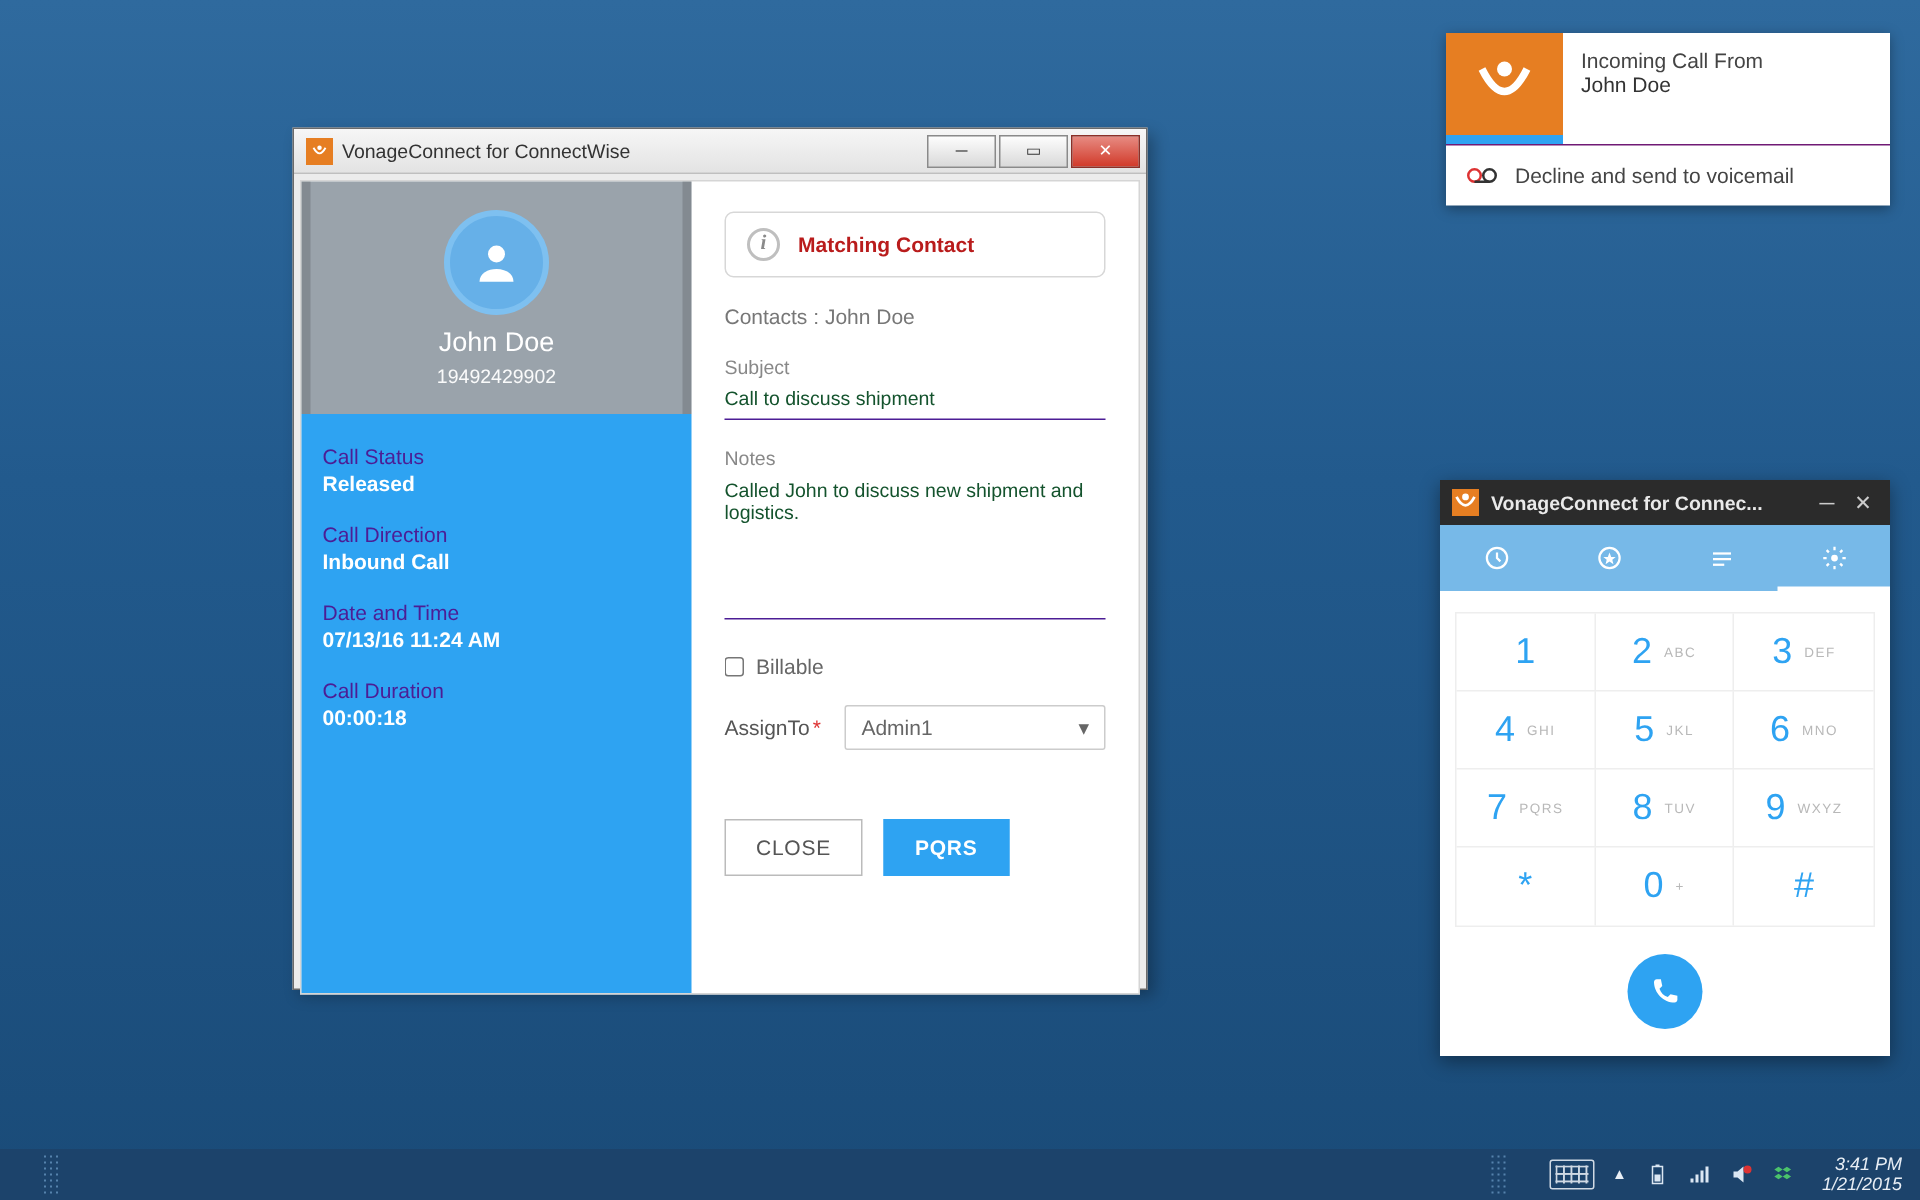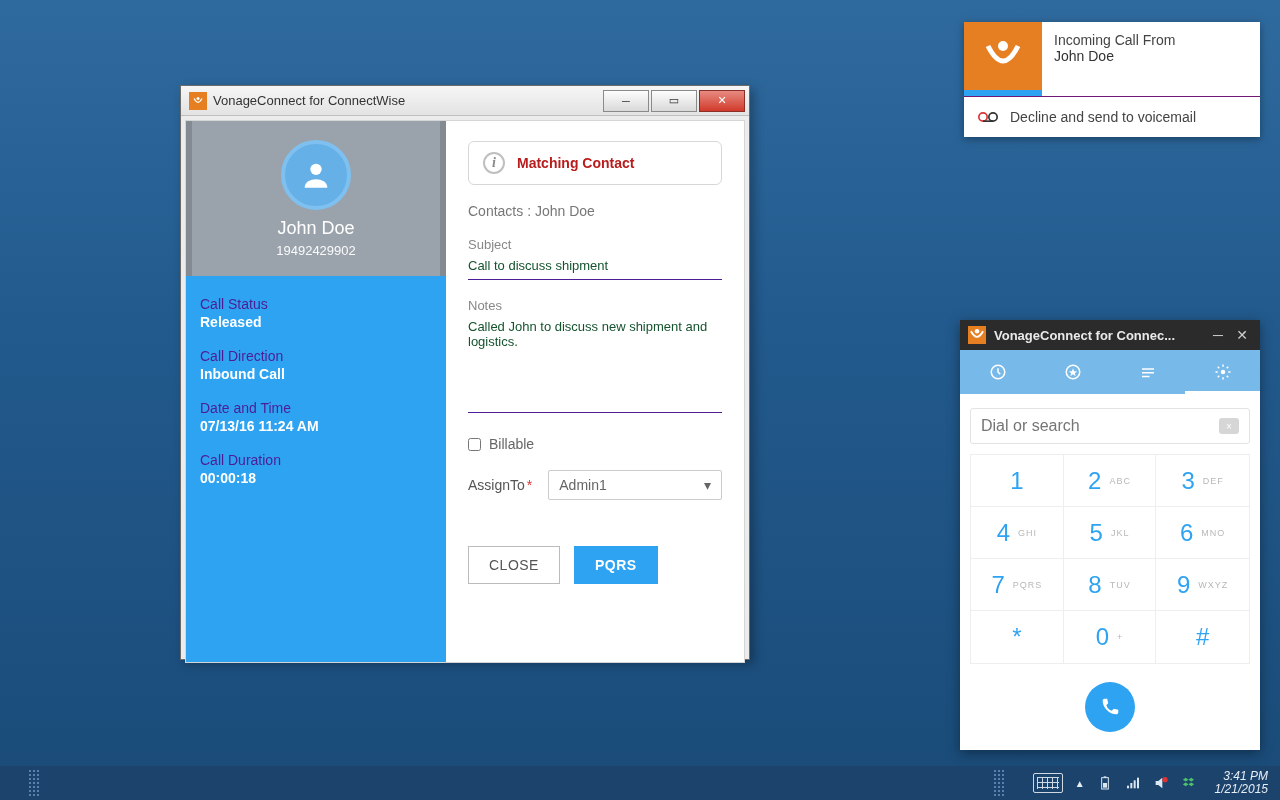--- a/index.html
+++ b/index.html
@@ -1,20 +1,20 @@
 <!DOCTYPE html>
 <html><head>
 <meta charset="utf-8">
 <style>
   * { box-sizing: border-box; margin: 0; padding: 0; font-family: "Segoe UI", Arial, sans-serif; }
   body { width: 1280px; height: 800px; overflow: hidden; position: relative;
          background: linear-gradient(180deg, #2f6a9e 0%, #225a8d 40%, #1a4b78 100%); }
 
   
-  .main-window { position:absolute; left:180px; top:85px; width:570px; height:575px;
+  .main-window { position:absolute; left:195px; top:85px; width:570px; height:575px;
                  background:#ececec; border:1px solid #6b6b6b; box-shadow:4px 4px 10px rgba(0,0,0,.3);}
   .mw-titlebar { height:30px; background:linear-gradient(#f6f6f6,#e3e3e3); border-bottom:1px solid #bfbfbf;
                  display:flex; align-items:center; padding:0 4px 0 8px; font-size:13px; color:#333;}
   .mw-titlebar .logo{width:18px;height:18px;background:#e67e22;display:flex;align-items:center;justify-content:center;margin-right:6px;}
   .mw-titlebar .logo svg{width:12px;height:12px;}
   .mw-titlebar .spacer{flex:1;}
   .win-btn{width:46px;height:22px;border:1px solid #8a8a8a;margin-left:2px;
            background:linear-gradient(#fdfdfd,#d9d9d9);display:flex;align-items:center;justify-content:center;
            font-size:11px;color:#333;}
   .win-close{background:linear-gradient(#e78b82,#d13a2a);color:#fff;border-color:#8b3028;}
@@ -235,24 +235,20 @@
       </div>
     <div class="dialer-tab">
         <svg viewBox="0 0 24 24">
           <circle cx="12" cy="12" r="3" fill="#fff"></circle>
           <path d="M12 2v3M12 19v3M2 12h3M19 12h3M5 5l2 2M17 17l2 2M19 5l-2 2M5 19l2-2" stroke="#fff" stroke-width="2"></path>
         </svg>
       </div>
     <div class="tab-underline"></div>
   </div>
   <div class="dialer-body">
-    <div class="dial-search">
-      <input placeholder="Dial or search" style="">
-      <span class="clear-btn">×</span>
-    </div>
     <div class="keypad" id="keypad">
         <div class="key">
           <span class="digit">1</span>
         </div>
         <div class="key">
           <span class="digit">2</span>
           <span class="letters">ABC</span>
         </div>
         <div class="key">
           <span class="digit">3</span>

